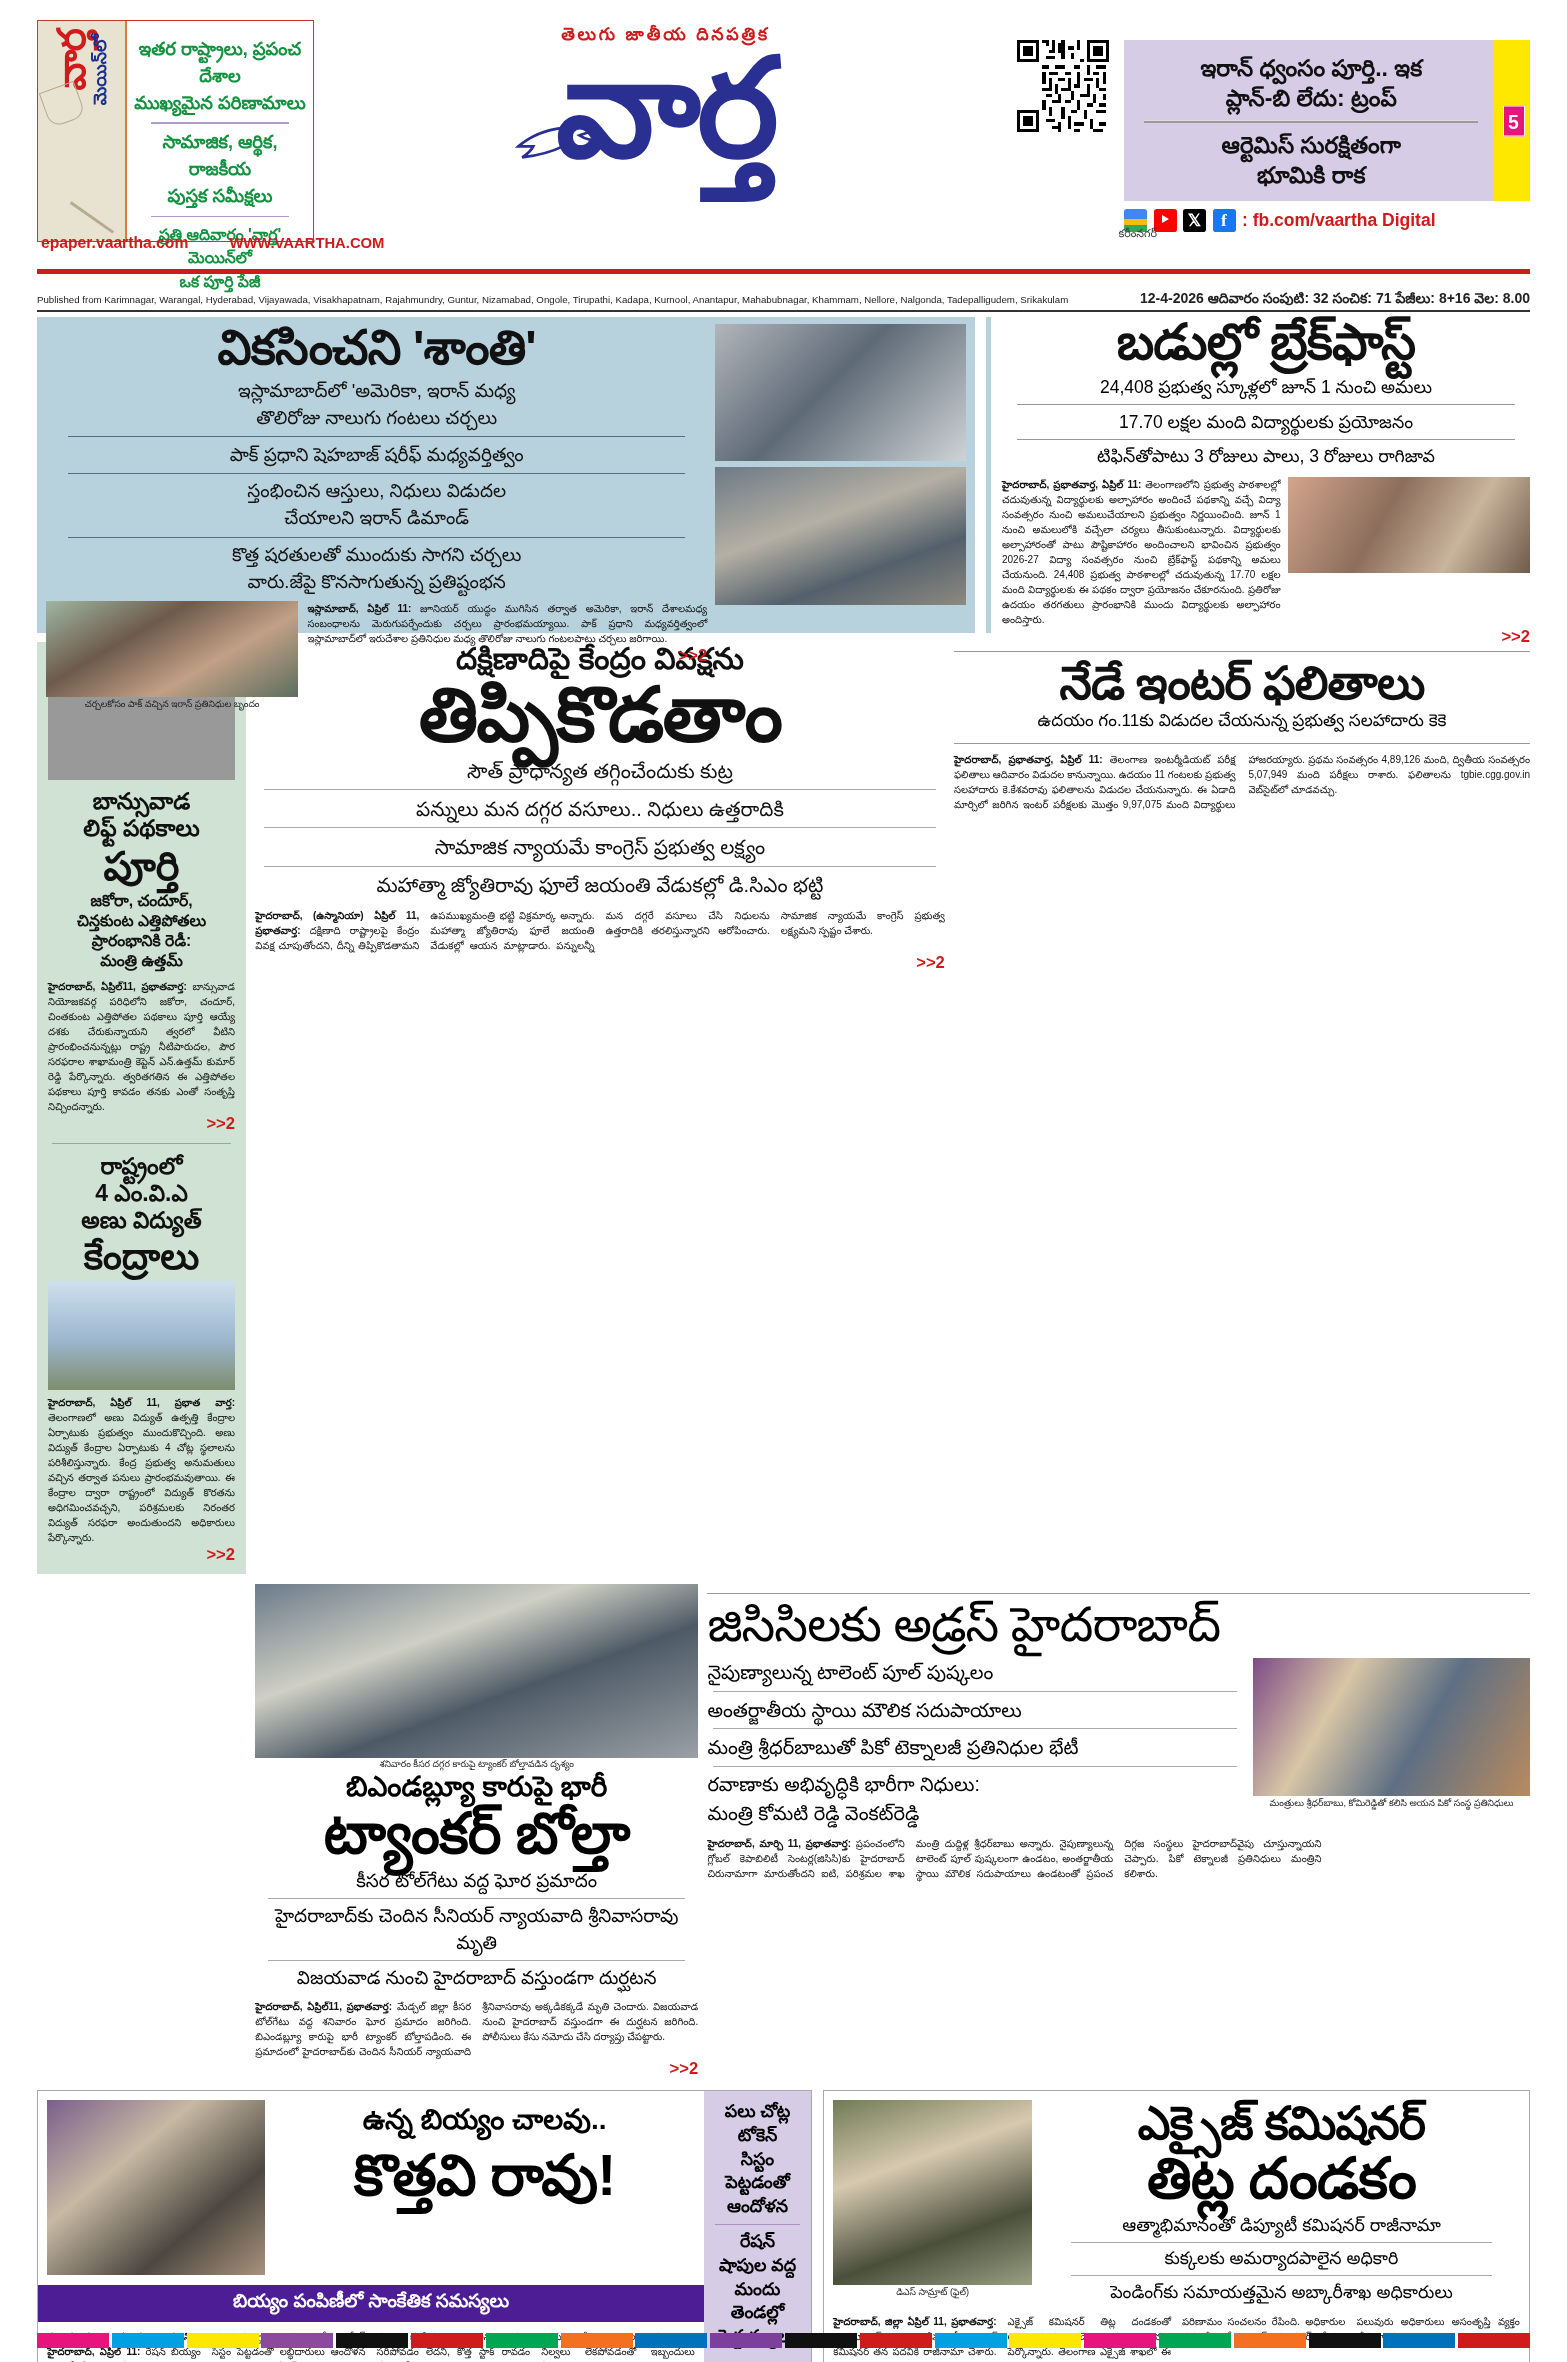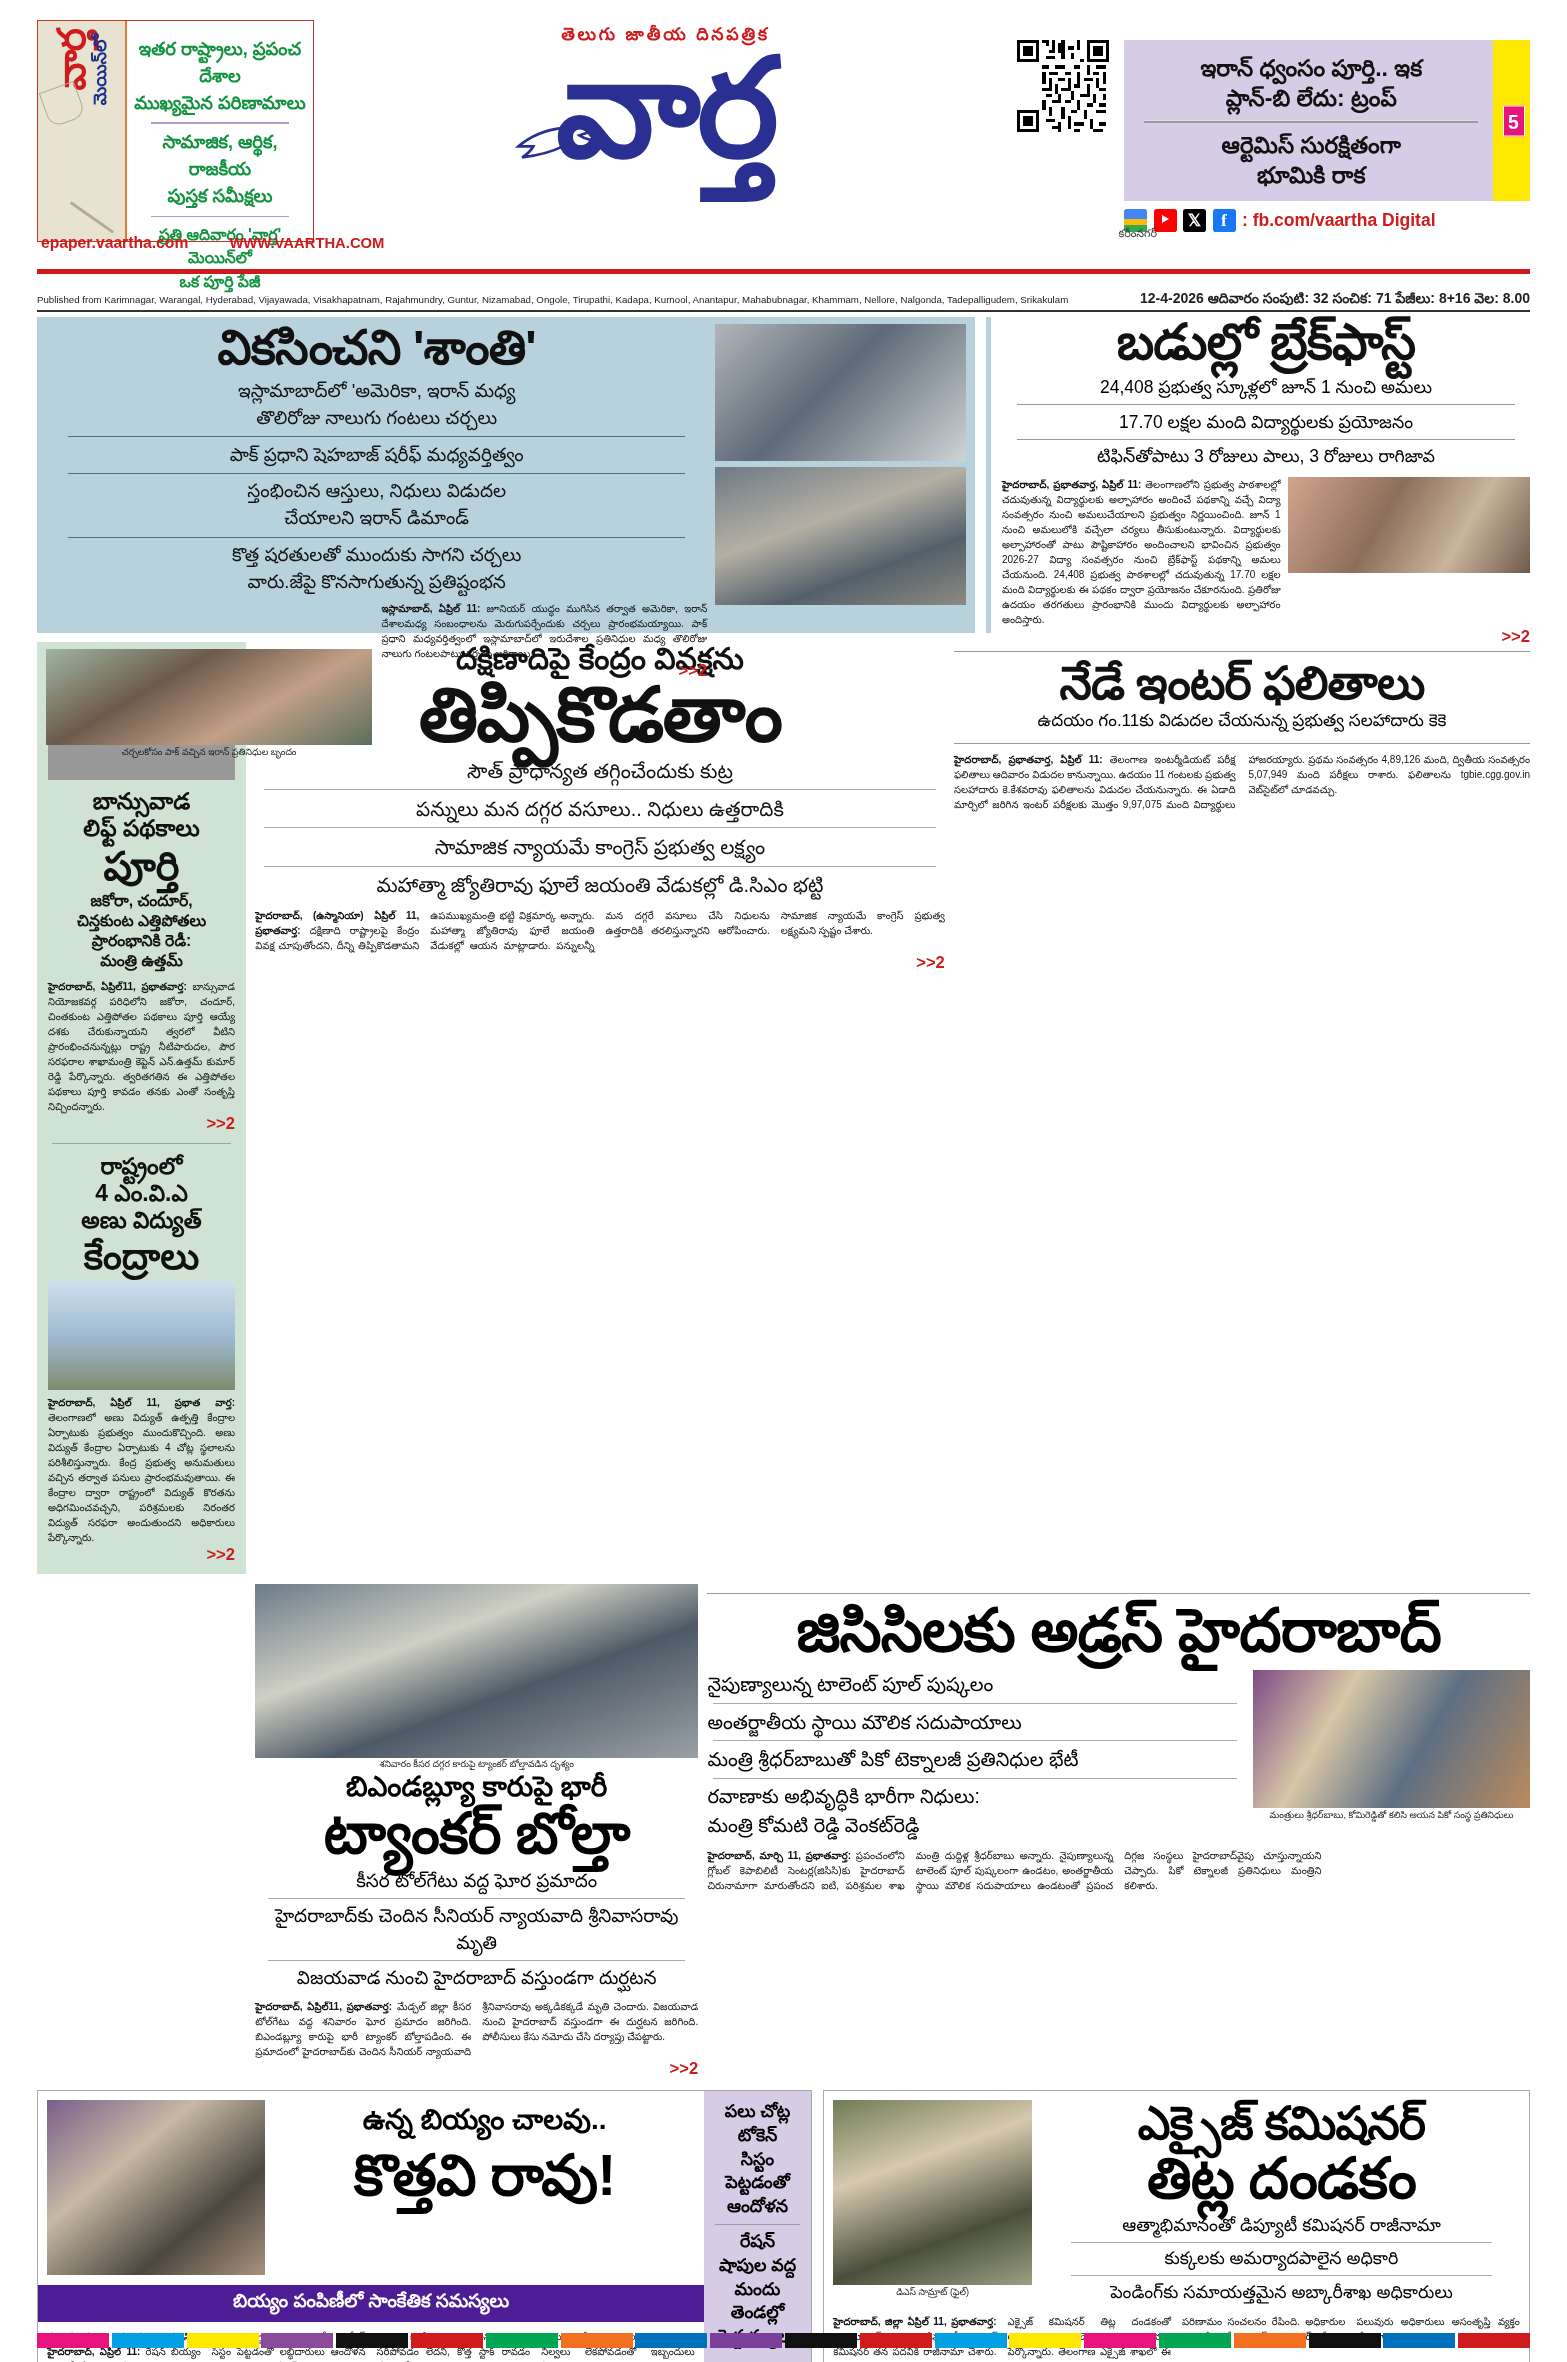--- a/index.html
+++ b/index.html
@@ -330,21 +330,21 @@
   
   .lowband { margin-top: 9.2px; display: flex; gap: 9.2px; }
   .lw-left { width: 209px; background: #cfe2d3; padding: 9.2px 11px; }
   .lw-mid { width: 443px; }
   .lw-right { flex: 1; }
   .tanker-hl { font-size: 28px; font-weight: bold; text-align: center; line-height: 1.15; }
   .tanker-mega { font-size: 57px; font-weight: bold; text-align: center; line-height: 1.0; letter-spacing: -0.9px; margin: 1.8px 0 5.5px;}
   .tanker-sub { font-size: 18.5px; text-align: center; line-height: 1.45; }
   .tanker-sub .dl { height: 0.9px; background: #aaa; margin: 3.7px 13px; }
 
-  .gcc-hl { font-size: 60px; font-weight: bold; text-align: center; line-height: 1.0; letter-spacing:-0.9px;}
+  .gcc-hl { font-size: 48px; font-weight: normal; text-align: left; line-height: 1.0; letter-spacing:-0.9px;}
   .gcc-bul { font-size: 19.4px; line-height: 1.5; }
   .gcc-bul .dl { height:0.9px; background:#aaa; margin: 3.7px 5.5px;}
 
   
   .botband { margin-top: 11px; display: flex; gap: 11px; }
   .bb-left { width: 775px; border: 0.9px solid #aaa; display: flex; }
   .bb-left-inner { flex: 1; padding: 0; }
   .rice-top { display: flex; }
   .rice-photo { width: 218px; height: 175px; background: #8a8a8a; margin: 9.2px; }
   .rice-hl-wrap { flex: 1; padding: 13px 9.2px 0 0; }
@@ -546,21 +546,21 @@
             <div class="dl"></div>
             <div>పాక్ ప్రధాని షెహబాజ్ షరీఫ్ మధ్యవర్తిత్వం</div>
             <div class="dl"></div>
             <div>స్తంభించిన ఆస్తులు, నిధులు విడుదల</div>
             <div>చేయాలని ఇరాన్ డిమాండ్</div>
             <div class="dl"></div>
             <div>కొత్త షరతులతో ముందుకు సాగని చర్చలు</div>
             <div>వారు.జేపై కొనసాగుతున్న ప్రతిష్టంభన</div>
           </div>
           <div style="display:flex; gap:9.2px; margin-top:5.5px;">
-            <div style="width:326px;margin-top:48px;">
+            <div style="width:252px;">
               <div class="ph p-leader" style="height:96px"></div>
               <div class="cap">చర్చలకోసం పాక్ వచ్చిన ఇరాన్ ప్రతినిధుల బృందం</div>
             </div>
             <div style="flex:1">
               <div class="bodytext">
                 <span class="dateline">ఇస్లామాబాద్, ఏప్రిల్ 11:</span>
                 <span>జూనియర్ యుద్ధం ముగిసిన తర్వాత అమెరికా, ఇరాన్ దేశాలమధ్య సంబంధాలను మెరుగుపర్చేందుకు చర్చలు ప్రారంభమయ్యాయి. పాక్ ప్రధాని మధ్యవర్తిత్వంలో ఇస్లామాబాద్‌లో ఇరుదేశాల ప్రతినిధుల మధ్య తొలిరోజు నాలుగు గంటలపాటు చర్చలు జరిగాయి.</span>
               </div>
               <div class="more" style="text-align:right">&gt;&gt;2</div>
             </div>

